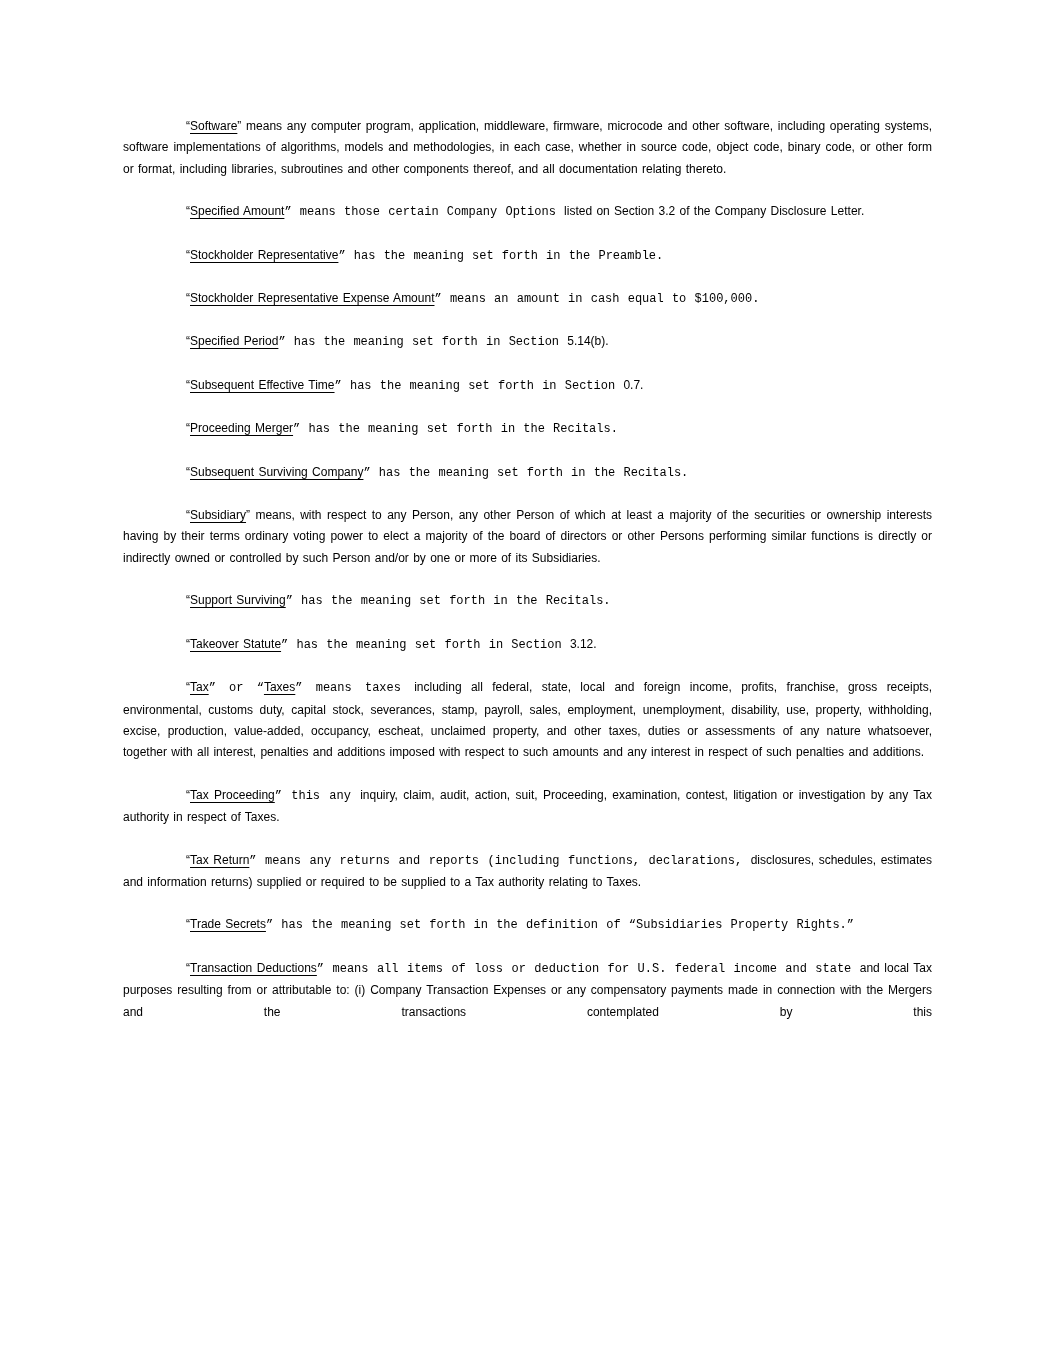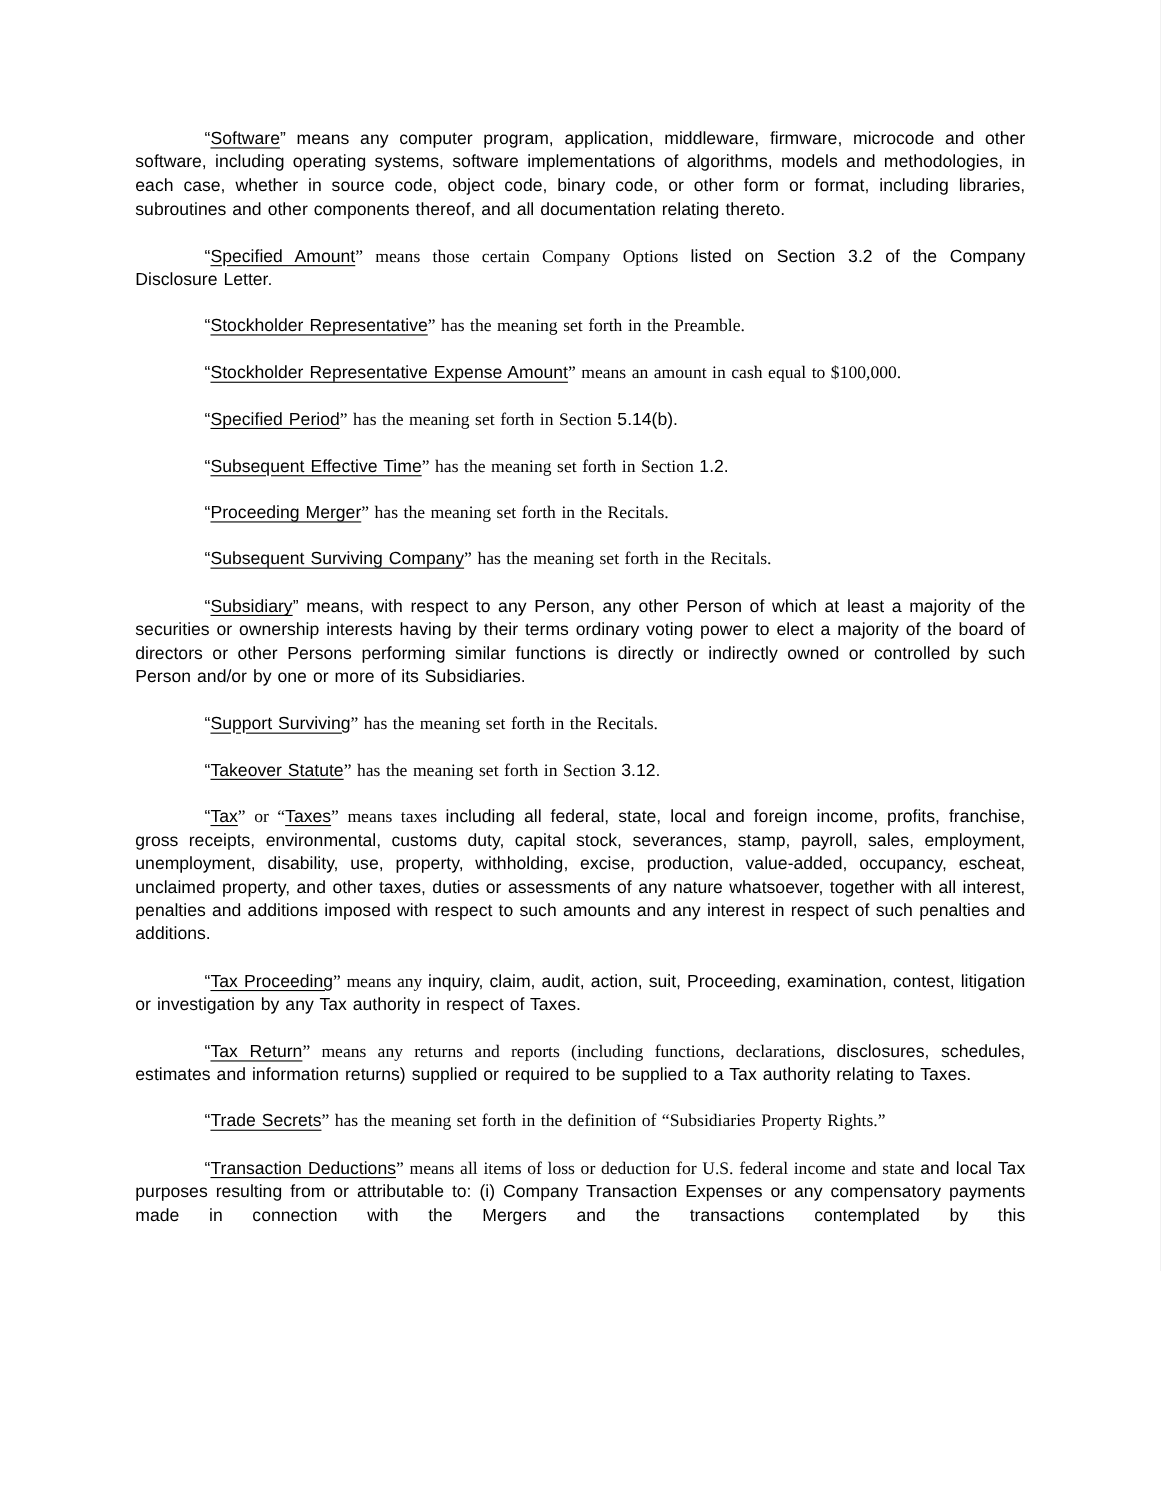--- a/index.html
+++ b/index.html
@@ -15,48 +15,48 @@
   .content {
     position: absolute;
     left: 123px;
     top: 116px;
     width: 809px;
   }
   p.para {
     margin: 0 0 21px 0;
     text-align: justify;
     text-indent: 63px;
-    font-size: 16px;
+    font-size: 12px;
     line-height: 21.4px;
     word-spacing: 1px;
   }
   p.para.continues { text-align-last: justify; }
   .sans  { font-family: "Liberation Sans", sans-serif; }
-  .serif { font-family: Liberation Serif, serif; }
+  .serif { font-family: Liberation Mono, monospace; }
   .term  {
     font-family: "Liberation Sans", sans-serif;
     text-decoration: underline;
     text-underline-offset: 3px;
   }
 </style>
 </head>
 <body>
 
 <div class="page">
   <div class="content">
       <p class="para"><span class="sans">“</span><span class="term">Software</span><span class="sans">” means any computer program, application, middleware, firmware, microcode and other software, including operating systems, software implementations of algorithms, models and methodologies, in each case, whether in source code, object code, binary code, or other form or format, including libraries, subroutines and other components thereof, and all documentation relating thereto.</span></p>
       <p class="para"><span class="sans">“</span><span class="term">Specified Amount</span><span class="serif">” means those certain Company Options </span><span class="sans">listed on Section 3.2 of the Company Disclosure Letter.</span></p>
       <p class="para"><span class="sans">“</span><span class="term">Stockholder Representative</span><span class="serif">” has the meaning set forth in the Preamble.</span></p>
       <p class="para"><span class="sans">“</span><span class="term">Stockholder Representative Expense Amount</span><span class="serif">” means an amount in cash equal to $100,000.</span></p>
       <p class="para"><span class="sans">“</span><span class="term">Specified Period</span><span class="serif">” has the meaning set forth in Section </span><span class="sans">5.14(b).</span></p>
-      <p class="para"><span class="sans">“</span><span class="term">Subsequent Effective Time</span><span class="serif">” has the meaning set forth in Section </span><span class="sans">1.2.</span></p>
+      <p class="para"><span class="sans">“</span><span class="term">Subsequent Effective Time</span><span class="serif">” has the meaning set forth in Section </span><span class="sans">0.7.</span></p>
       <p class="para"><span class="sans">“</span><span class="term">Proceeding Merger</span><span class="serif">” has the meaning set forth in the Recitals.</span></p>
       <p class="para"><span class="sans">“</span><span class="term">Subsequent Surviving Company</span><span class="serif">” has the meaning set forth in the Recitals.</span></p>
       <p class="para"><span class="sans">“</span><span class="term">Subsidiary</span><span class="sans">” means, with respect to any Person, any other Person of which at least a majority of the securities or ownership interests having by their terms ordinary voting power to elect a majority of the board of directors or other Persons performing similar functions is directly or indirectly owned or controlled by such Person and/or by one or more of its Subsidiaries.</span></p>
       <p class="para"><span class="sans">“</span><span class="term">Support Surviving</span><span class="serif">” has the meaning set forth in the Recitals.</span></p>
       <p class="para"><span class="sans">“</span><span class="term">Takeover Statute</span><span class="serif">” has the meaning set forth in Section </span><span class="sans">3.12.</span></p>
       <p class="para"><span class="sans">“</span><span class="term">Tax</span><span class="serif">” or “</span><span class="term">Taxes</span><span class="serif">” means taxes </span><span class="sans">including all federal, state, local and foreign income, profits, franchise, gross receipts, environmental, customs duty, capital stock, severances, stamp, payroll, sales, employment, unemployment, disability, use, property, withholding, excise, production, value-added, occupancy, escheat, unclaimed property, and other taxes, duties or assessments of any nature whatsoever, together with all interest, penalties and additions imposed with respect to such amounts and any interest in respect of such penalties and additions.</span></p>
-      <p class="para"><span class="sans">“</span><span class="term">Tax Proceeding</span><span class="serif">” means any </span><span class="sans">inquiry, claim, audit, action, suit, Proceeding, examination, contest, litigation or investigation by any Tax authority in respect of Taxes.</span></p>
+      <p class="para"><span class="sans">“</span><span class="term">Tax Proceeding</span><span class="serif">” this any </span><span class="sans">inquiry, claim, audit, action, suit, Proceeding, examination, contest, litigation or investigation by any Tax authority in respect of Taxes.</span></p>
       <p class="para"><span class="sans">“</span><span class="term">Tax Return</span><span class="serif">” means any returns and reports (including functions, declarations, </span><span class="sans">disclosures, schedules, estimates and information returns) supplied or required to be supplied to a Tax authority relating to Taxes.</span></p>
       <p class="para"><span class="sans">“</span><span class="term">Trade Secrets</span><span class="serif">” has the meaning set forth in the definition of “Subsidiaries Property Rights.”</span></p>
       <p class="para continues"><span class="sans">“</span><span class="term">Transaction Deductions</span><span class="serif">” means all items of loss or deduction for U.S. federal income and state </span><span class="sans">and local Tax purposes resulting from or attributable to: (i) Company Transaction Expenses or any compensatory payments made in connection with the Mergers and the transactions contemplated by this</span></p>
     </div>
 </div>
 
 </body></html>

